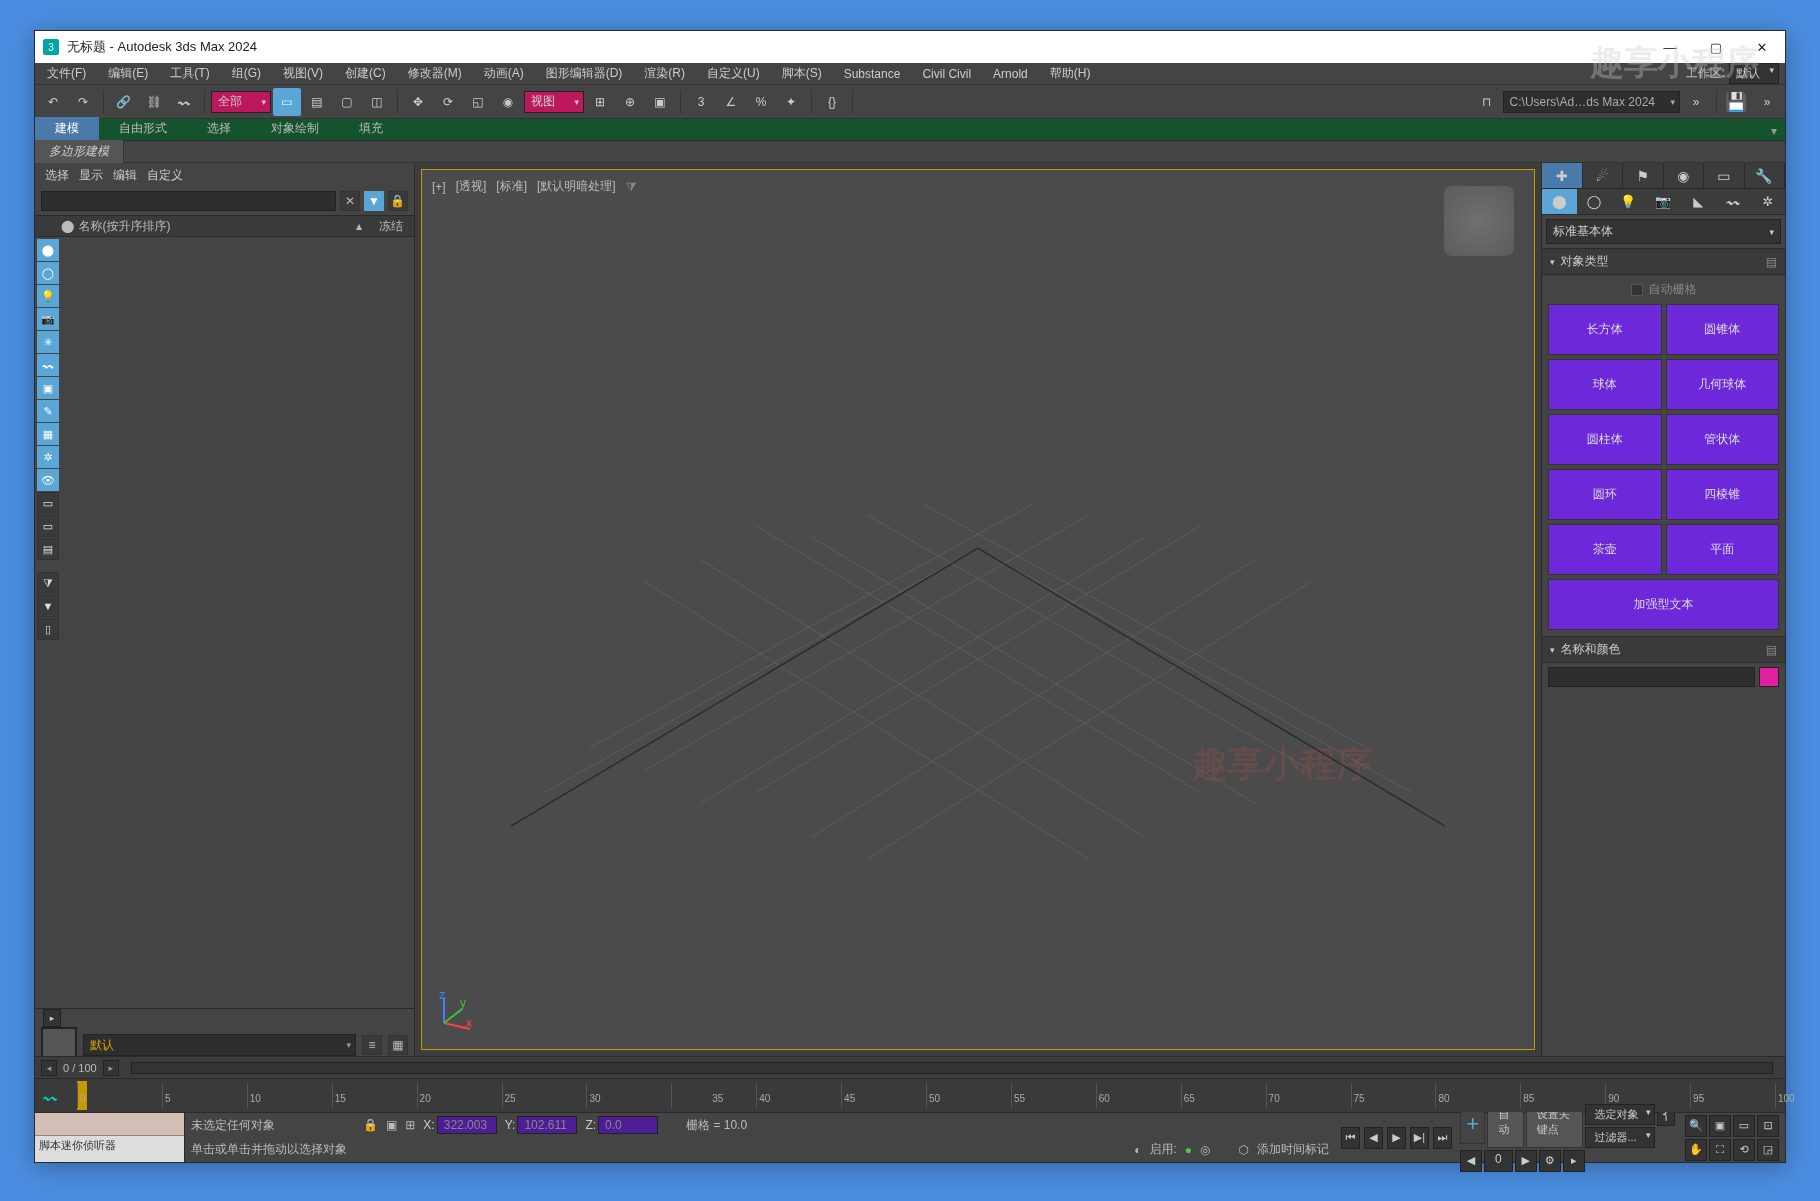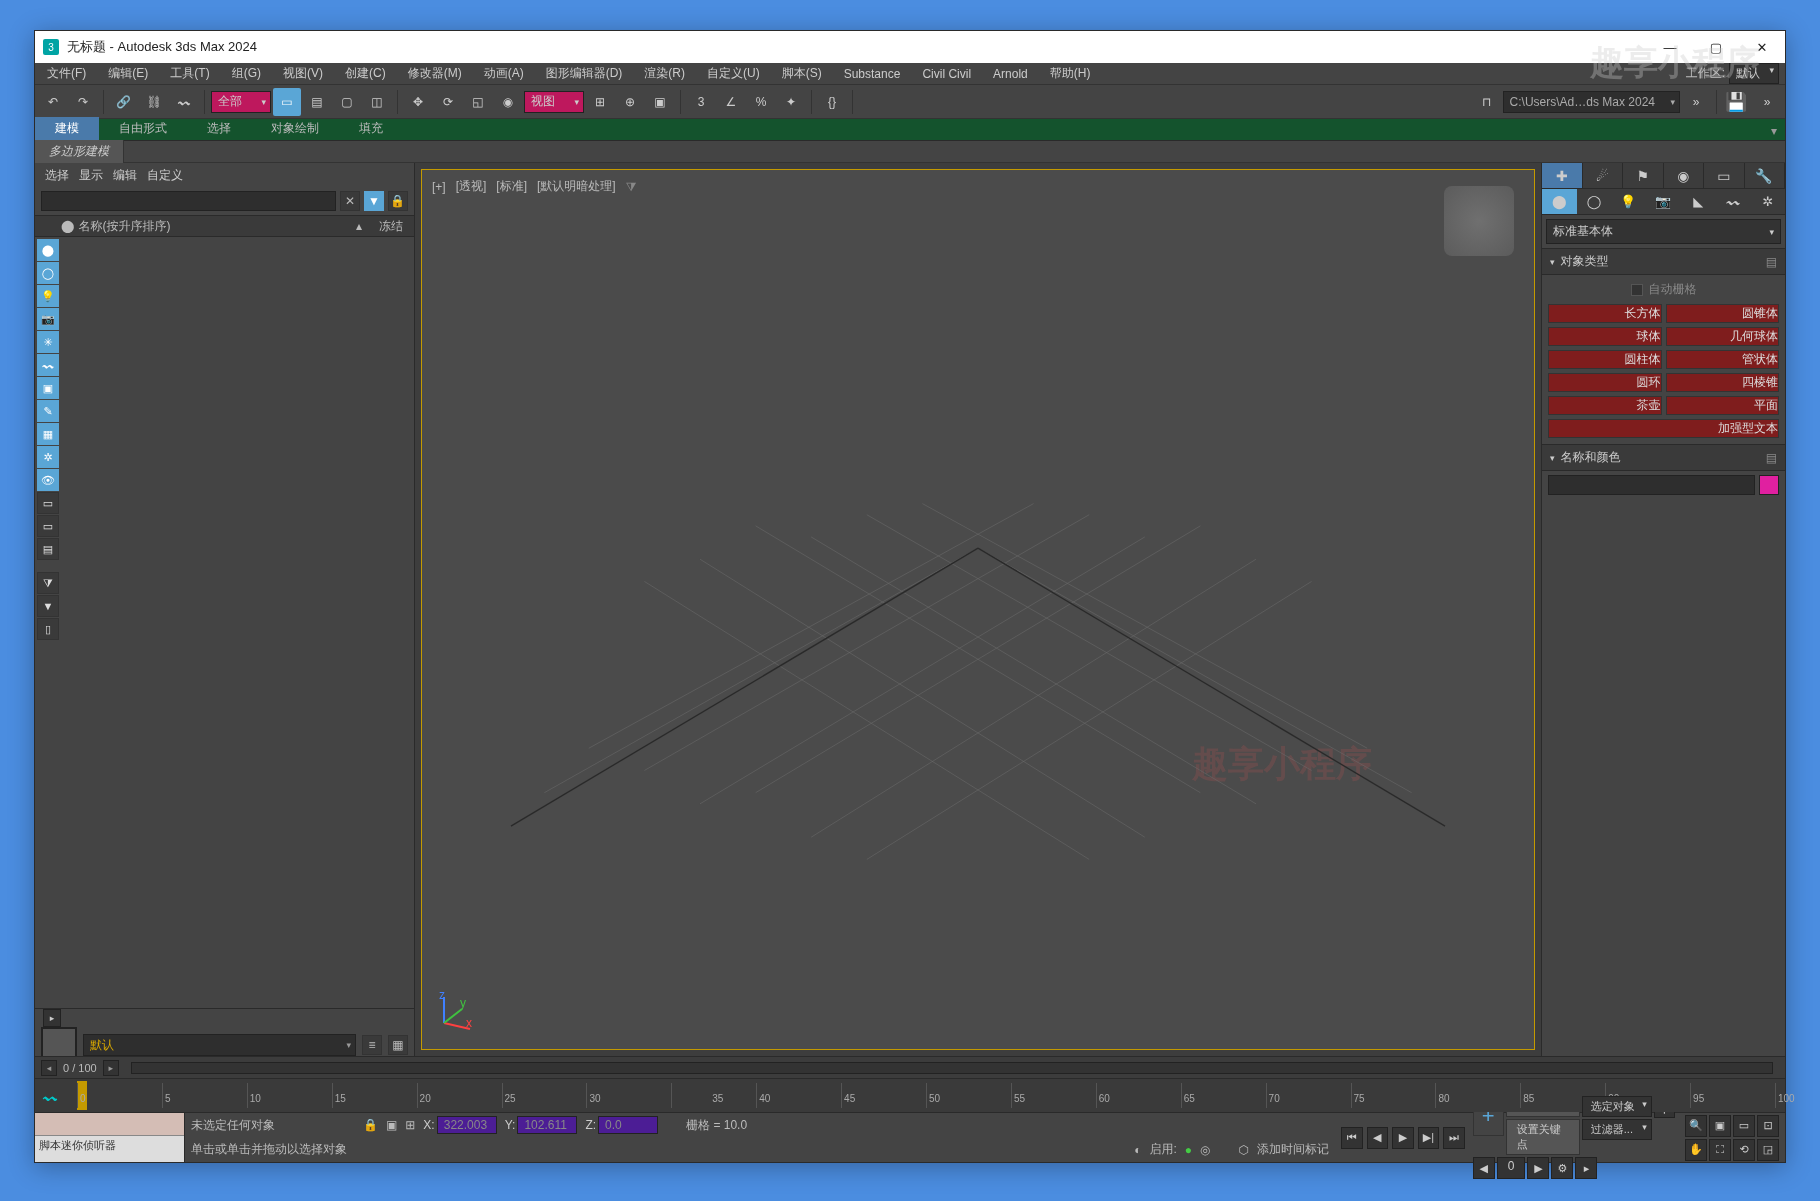--- a/index.html
+++ b/index.html
@@ -78,21 +78,21 @@
 .cp-subtabs .ct.active{background:#5aa6d6;}
 .cp-drop{margin:4px;background:#333;border:1px solid #222;color:#ccc;padding:3px 6px;display:flex;align-items:center;position:relative;}
 .cp-drop:after{content:"▾";position:absolute;right:6px;font-size:9px;}
 .cp-roll-hd{background:#3a3a3a;color:#ccc;padding:4px 8px;border-top:1px solid #2a2a2a;border-bottom:1px solid #2a2a2a;display:flex;align-items:center;gap:6px;}
 .cp-roll-hd:before{content:"▾";font-size:9px;}
 .cp-roll-hd .mnu{margin-left:auto;color:#888;}
 .cp-body{padding:6px;}
 .autogrid{display:flex;align-items:center;justify-content:center;gap:6px;color:#888;margin-bottom:6px;}
 .autogrid .cb{width:12px;height:12px;border:1px solid #555;background:#333;}
 .obj-grid{display:grid;grid-template-columns:1fr 1fr;gap:4px;}
-.obj-btn{background:#7f1d1d;border:1px solid #333;color:#ddd;text-align:right;padding:0 0;cursor:pointer;}
+.obj-btn{background:#6d28d9;border:1px solid #333;color:#ddd;text-align:center;padding:16px 0;cursor:pointer;}
 .obj-btn.span2{grid-column:span 2;}
 .namecolor{display:flex;gap:4px;margin-top:4px;padding:0 6px;}
 .namecolor input{flex:1;background:#2e2e2e;border:1px solid #222;height:20px;}
 .namecolor .csw{width:20px;height:20px;background:#e020a0;border:1px solid #222;}
 
 .track-row{height:22px;background:#3c3c3c;border-top:1px solid #2a2a2a;display:flex;align-items:center;padding:0 6px;gap:6px;}
 .track-row .tbtn-s{width:16px;height:16px;background:#333;border:1px solid #222;color:#999;display:flex;align-items:center;justify-content:center;font-size:9px;}
 .track-row .tinfo{color:#bbb;font-size:11px;}
 .timeline{height:34px;background:#3a3a3a;border-top:1px solid #2a2a2a;position:relative;}
 .timeline .curve{position:absolute;left:8px;top:8px;color:#00caca;font-size:14px;}
@@ -104,21 +104,21 @@
 .mini-listener .ml-a{flex:1;background:#d4bdb5;border-bottom:1px solid #888;}
 .mini-listener .ml-b{flex:1;background:#ddd;color:#333;font-size:11px;padding:2px 4px;}
 .status-mid{flex:1;display:flex;flex-direction:column;}
 .status-mid .line{flex:1;display:flex;align-items:center;padding:0 6px;gap:8px;color:#bbb;font-size:11px;}
 .coord{display:flex;align-items:center;gap:2px;}
 .coord .lbl{color:#ccc;}
 .coord .val{background:#4c1d95;border:1px solid #222;color:#888;padding:1px 6px;min-width:60px;}
 .status-right{width:450px;display:flex;align-items:center;gap:4px;padding:0 6px;}
 .playbtn{width:22px;height:22px;background:#333;border:1px solid #222;color:#ccc;display:flex;align-items:center;justify-content:center;font-size:11px;}
 .bigkey{width:32px;height:40px;background:#444;border:1px solid #333;color:#5aa6d6;display:flex;align-items:center;justify-content:center;font-size:22px;}
-.autokey{display:flex;flex-direction:column;gap:2px;}
+.autokey{display:flex;flex-direction:row;gap:2px;}
 .autokey .ak{background:#555;border:1px solid #333;color:#ccc;padding:2px 10px;font-size:11px;}
 .filt-row{display:flex;flex-direction:column;gap:2px;}
 .filt{background:#333;border:1px solid #222;color:#ccc;padding:2px 8px;font-size:11px;min-width:70px;position:relative;}
 .filt:after{content:"▾";position:absolute;right:4px;font-size:9px;}
 
 .g{font-family: "Segoe UI Symbol", sans-serif;}
 </style>
 </head>
 <body>
 <div class="watermark">趣享小程序</div>

